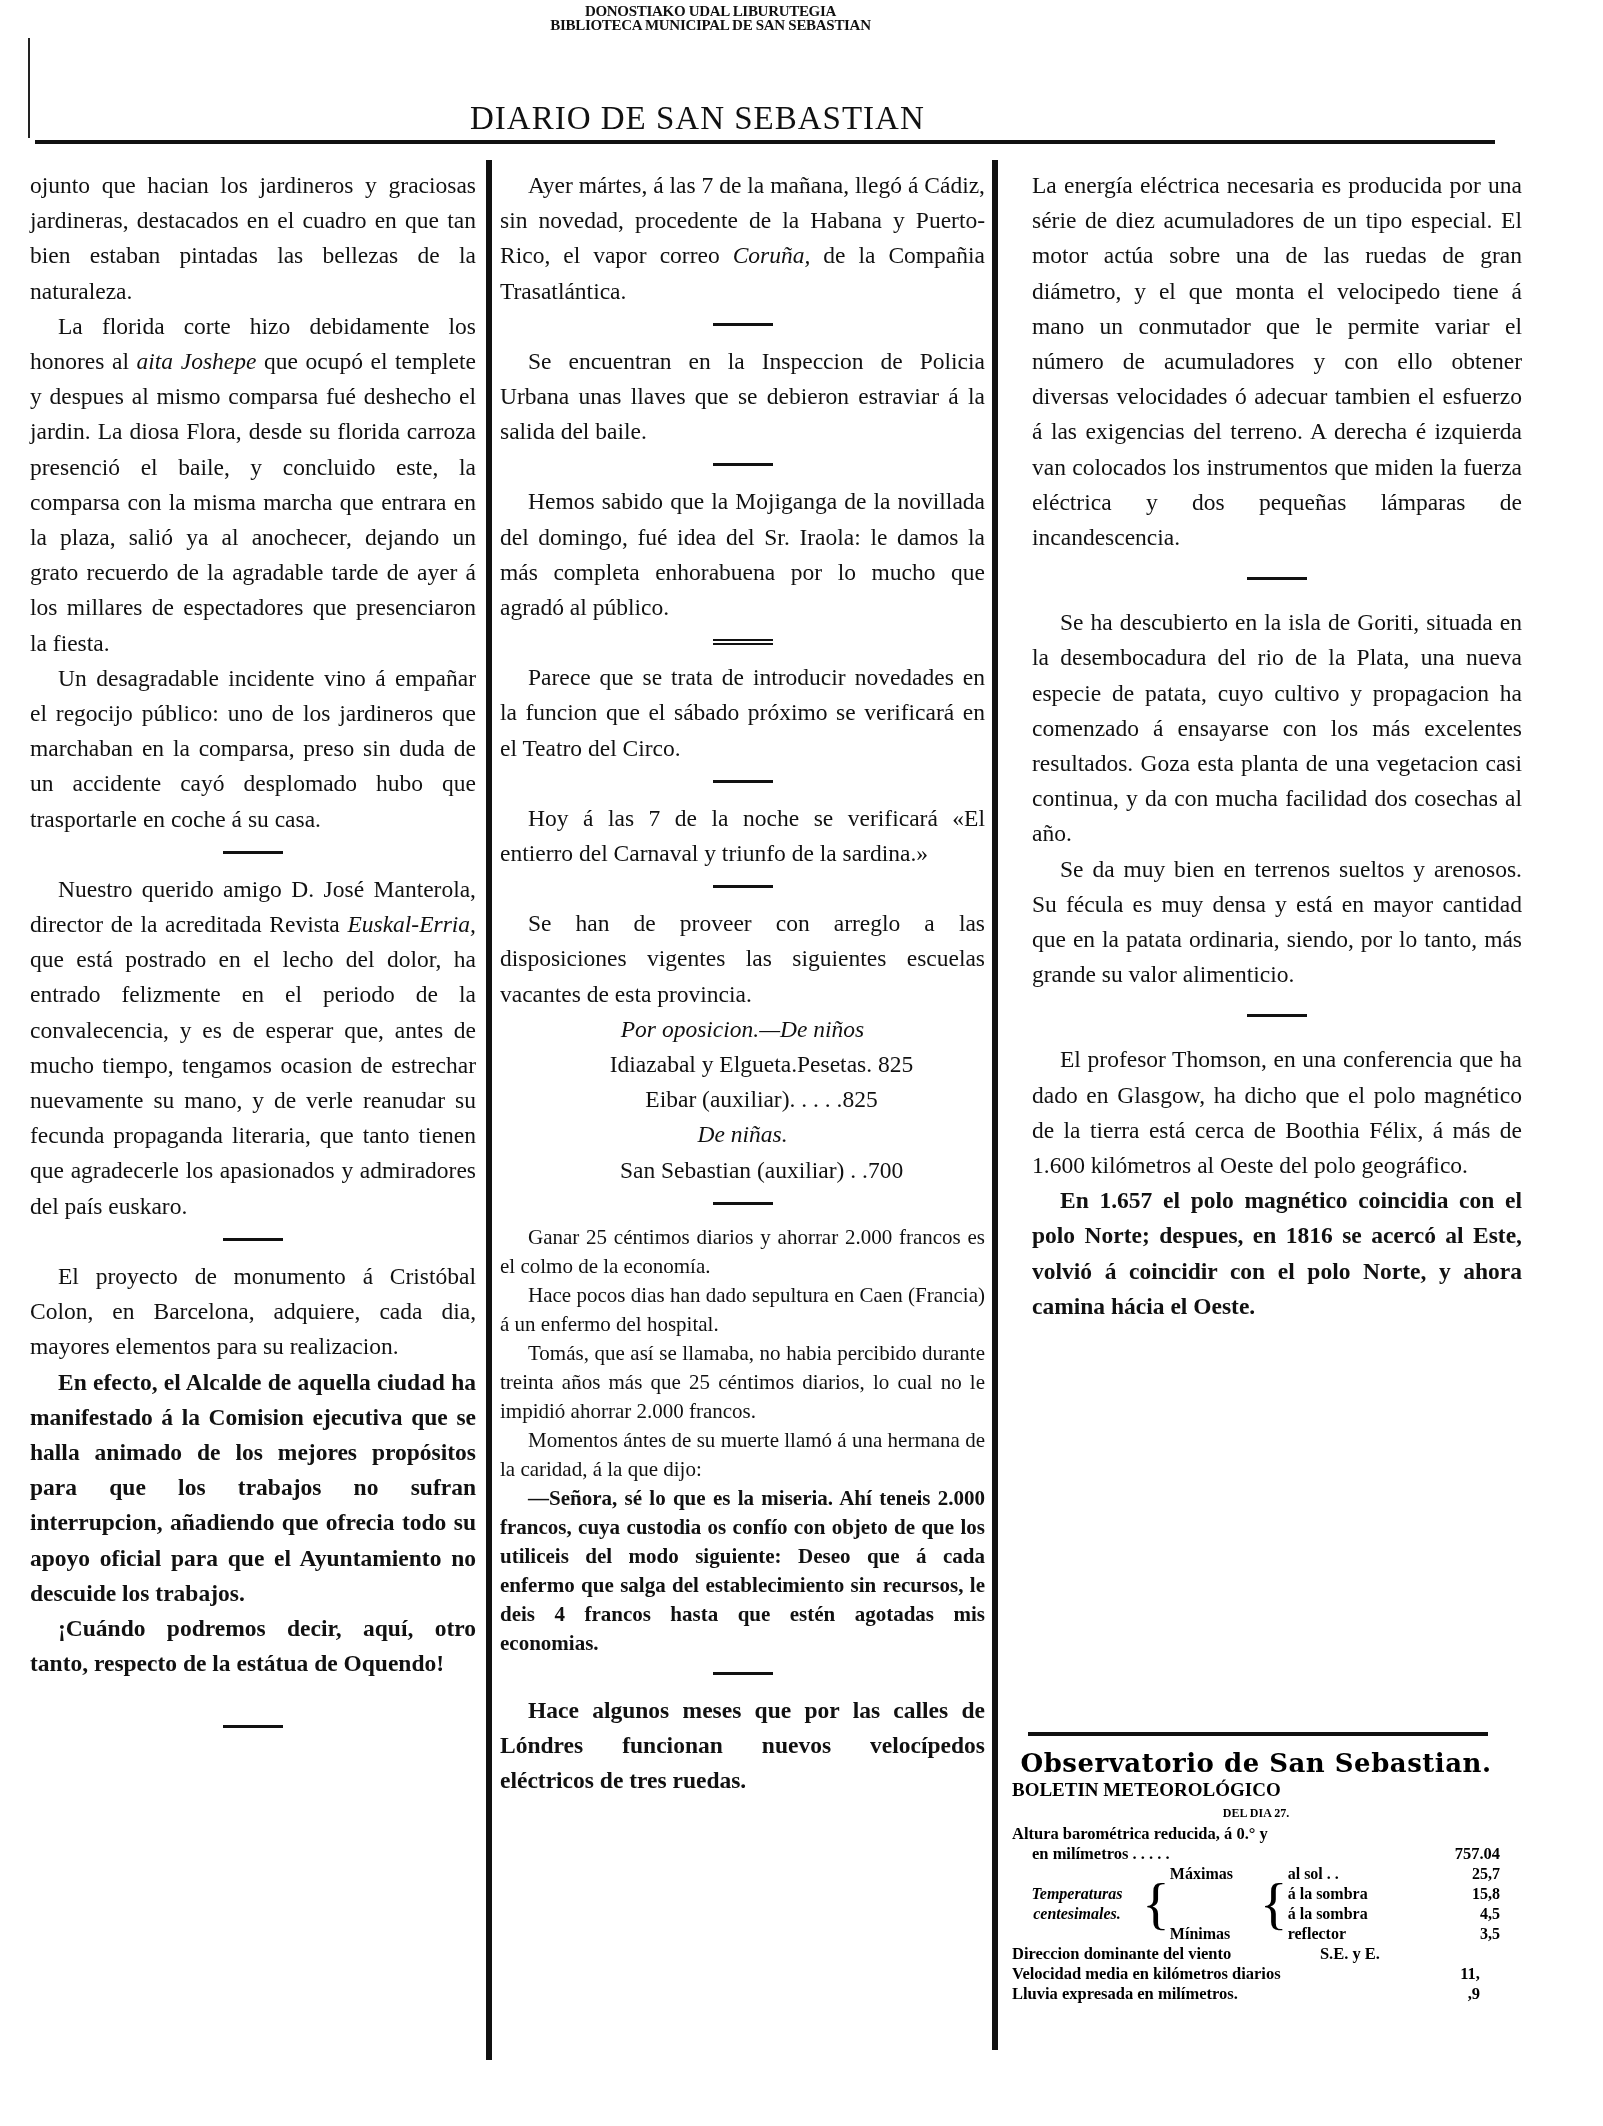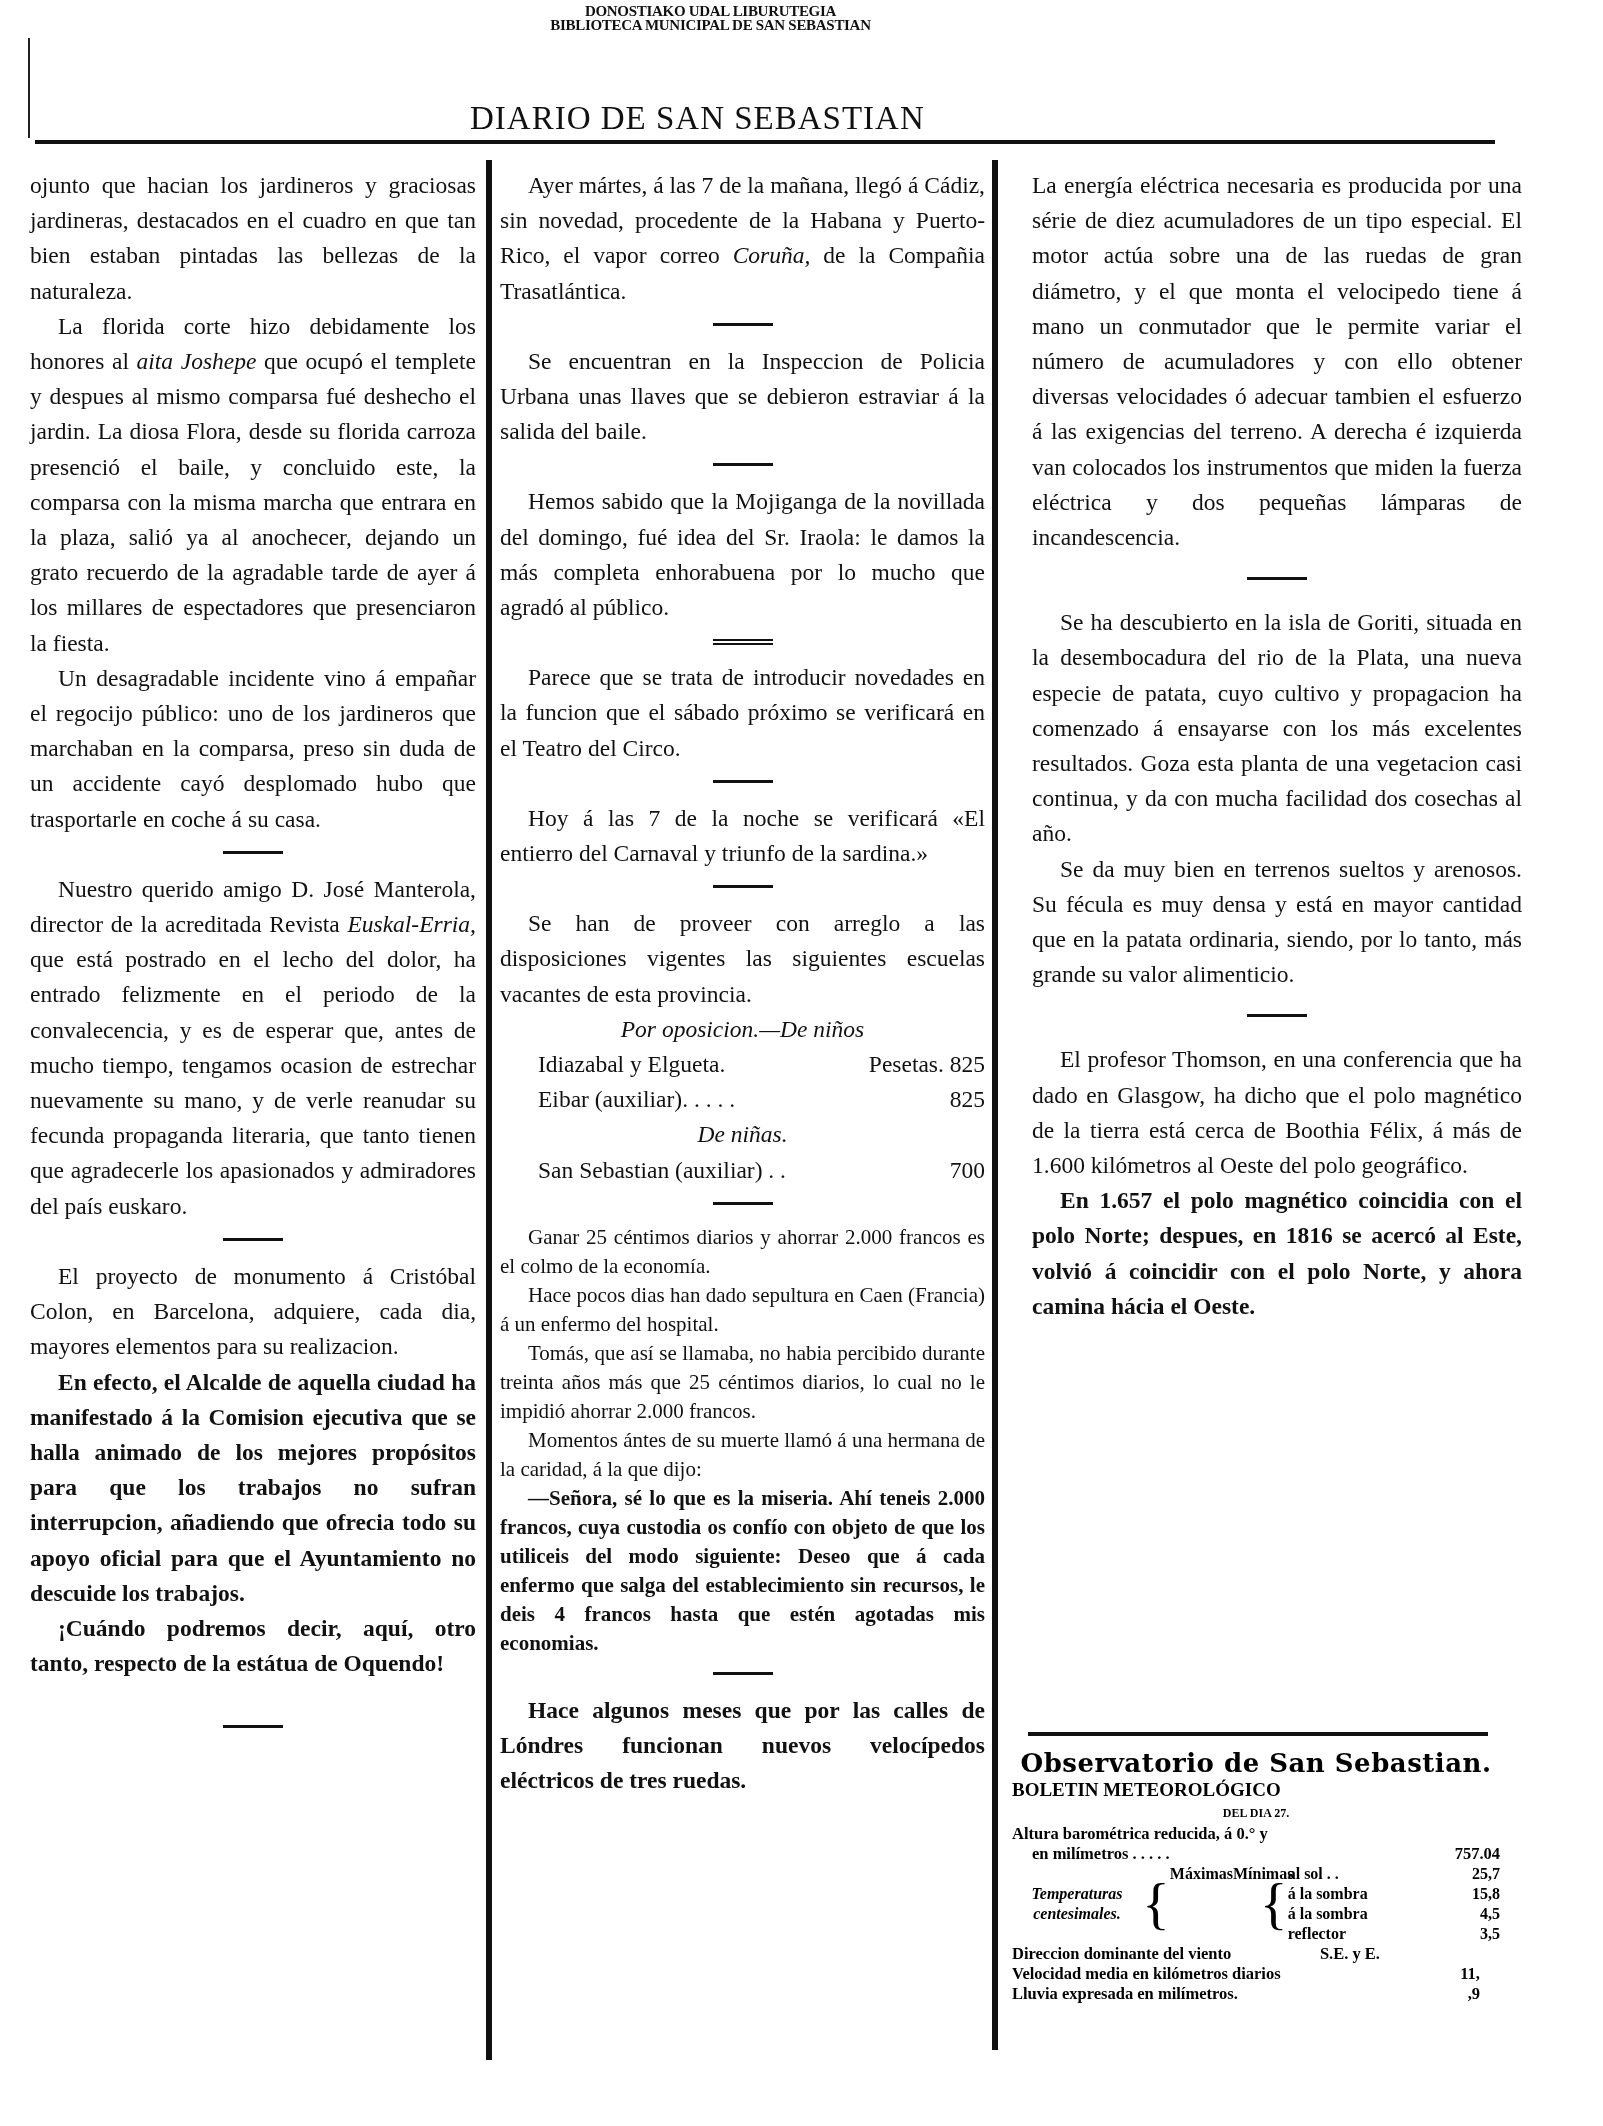--- a/index.html
+++ b/index.html
@@ -17,31 +17,31 @@
   .vr1 { left:486px; height:1900px; }
   .vr2 { left:992px; height:1890px; }
   .para { margin:0; text-indent:0; }
   .para.ind { text-indent:28px; }
   .sep { height:35px; position:relative; }
   .sep span { position:absolute; left:50%; top:14px; width:60px; margin-left:-30px; height:3px; background:#111; }
   .sep.double span { height:2px; border-bottom:2px solid #111; background:transparent; border-top:2px solid #111; }
   .center { text-align:center; }
   .ital { font-style:italic; }
   .bold { font-weight:bold; }
-  .row { display:flex; justify-content:space-between; padding:0 0 0 38px;font-family:Liberation Serif, serif; }
+  .row { display:flex; justify-content:center; padding:0 0 0 38px;font-family:Liberation Serif, serif; }
   .obs { position:absolute; left:1012px; top:1732px; width:488px; font-family:"Liberation Serif",serif; font-weight:bold; color:#000; }
   .obs-rule { height:4px; background:#111; margin:0 12px 12px 16px; }
   .obs-title { font-size:26px; text-align:center; letter-spacing:0.5px; line-height:30px; font-family:"DejaVu Serif",serif; }
   .obs-sub { font-size:19px; text-align:left; line-height:24px; }
   .obs-day { font-size:12px; text-align:center; line-height:22px; }
   .obs-line { font-size:16.5px; line-height:20px; display:flex; justify-content:space-between; }
   .temps { display:flex; font-size:16px; line-height:20px; align-items:center; }
   .temps .lab { width:130px; font-style:italic; text-align:center; }
   .temps .brace { font-size:58px; line-height:60px; font-weight:normal; }
-  .temps .mm { width:90px; display:flex; flex-direction:row; justify-content:space-between; height:80px; }
+  .temps .mm { width:90px; display:flex; flex-direction:column; justify-content:space-between; height:80px; }
   .temps .vals { flex:1; }
   .temps .vals div { display:flex; justify-content:space-between; }
 </style>
 </head>
 <body>
 
 <div class="lib-header">
   <div>DONOSTIAKO UDAL LIBURUTEGIA</div>
   <div>BIBLIOTECA MUNICIPAL DE SAN SEBASTIAN</div>
 </div>

